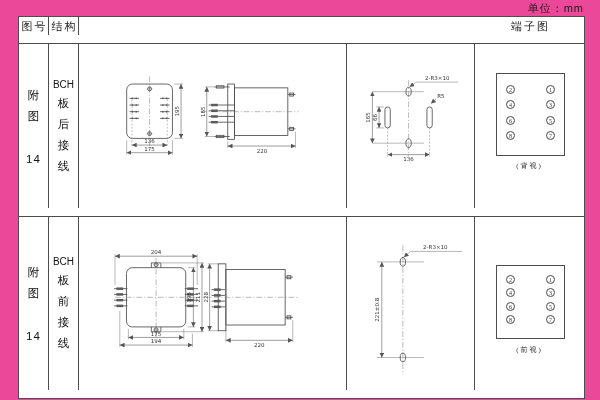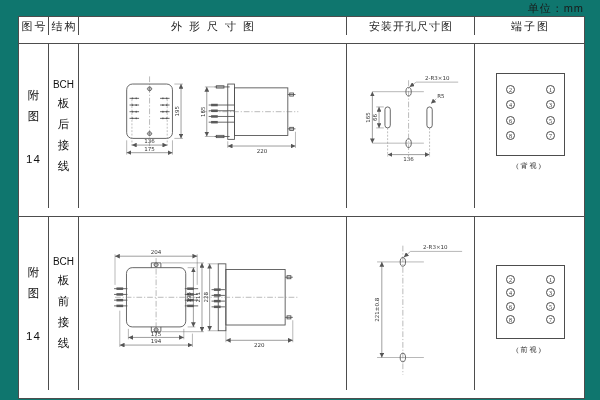--- a/index.html
+++ b/index.html
@@ -1,17 +1,17 @@
 <!DOCTYPE html>
 <html><head>
 <meta charset="utf-8">
 <style>
   html,body{margin:0;padding:0;background:#fff;}
   body{width:600px;height:400px;position:relative;font-family:"Liberation Sans","DejaVu Sans",sans-serif;color:#222;}
-  .page{position:absolute;inset:0;background:#0f766e;}
+  .page{position:absolute;inset:0;background:#ec4899;}
   .unit{position:absolute;top:1px;right:16px;font-size:11px;letter-spacing:1px;color:#1a1a1a;}
   .tbl{position:absolute;left:18px;top:16px;width:565px;border:1px solid #4d4d4d;background:#fff;}
   .hdr{position:relative;height:26px;border-bottom:1px solid #4d4d4d;}
   .row{position:relative;}
   .r1{height:172px;border-bottom:1px solid #4d4d4d;}
   .r2{height:181px;}
   .hc,.cell{position:absolute;top:0;bottom:8px;border-right:1px solid #4d4d4d;box-sizing:border-box;}
   .c1{left:0;width:30px;}
   .c2{left:30px;width:30px;text-align:center;}
   .c3{left:60px;width:268px;}
@@ -66,22 +66,20 @@
 </svg>
 
 <div class="page">
   <div class="unit">单位：mm</div>
 
   <div class="tbl">
 
     <div class="hdr">
       <div class="hc c1 ls2">图号</div>
       <div class="hc c2 ls2">结构</div>
-      <div class="hc c3 ls7">外形尺寸图</div>
-      <div class="hc c4 ls1">安装开孔尺寸图</div>
       <div class="hc c5 ls2">端子图</div>
     </div>
 
     <div class="row r1">
       <div class="cell c1 vcell">
         <span>附</span>
         <span>图</span>
         <span class="num">14</span>
       </div>
       <div class="cell c2 vcell">

